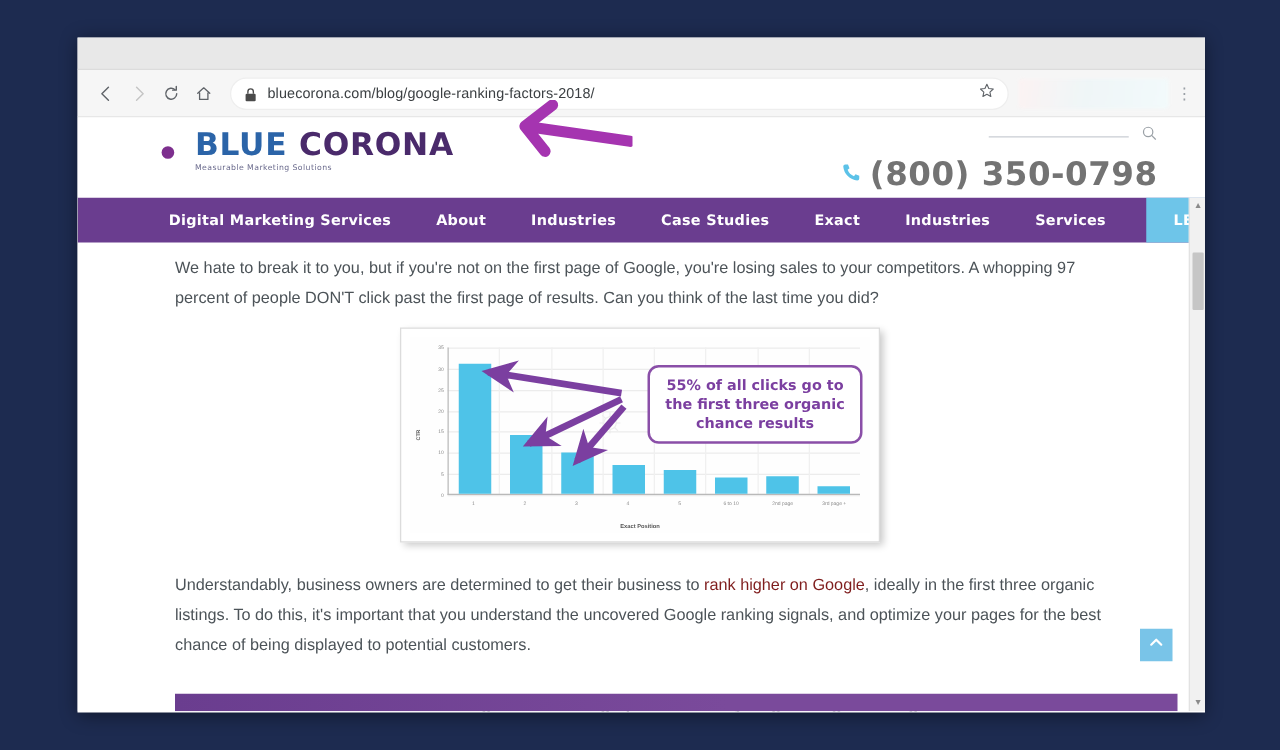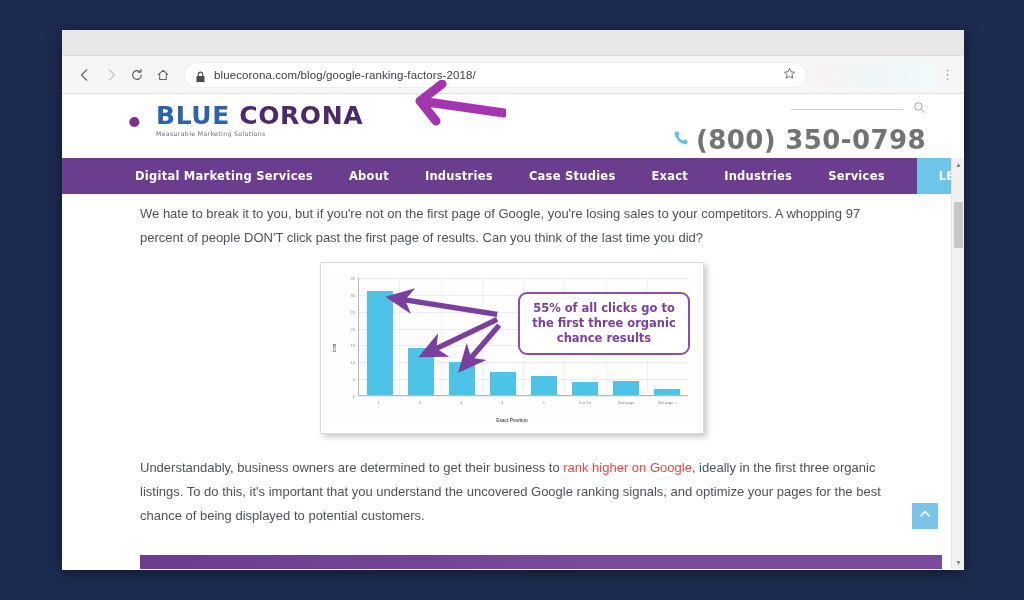--- a/index.html
+++ b/index.html
@@ -180,21 +180,21 @@
   #article {
     position: relative;
     padding: 6px 80px 0 78px;
   }
   .para {
     font-size: 13px;
     line-height: 24px;
     color: #4c5358;
     font-family: "Liberation Sans", sans-serif;
   }
-  .para a { color: #ef4444; text-decoration: none; }
+  .para a { color: #7f1d1d; text-decoration: none; }
   .para.note {
     font-style: italic;
     font-weight: bold;
     color: #4c5358;
     text-align: center;
     padding: 0 40px;
   }
   #para-1 { margin-top: 2px; }
   #para-2 { margin-top: 22px; }
   #para-3 { margin-top: 24px; }

